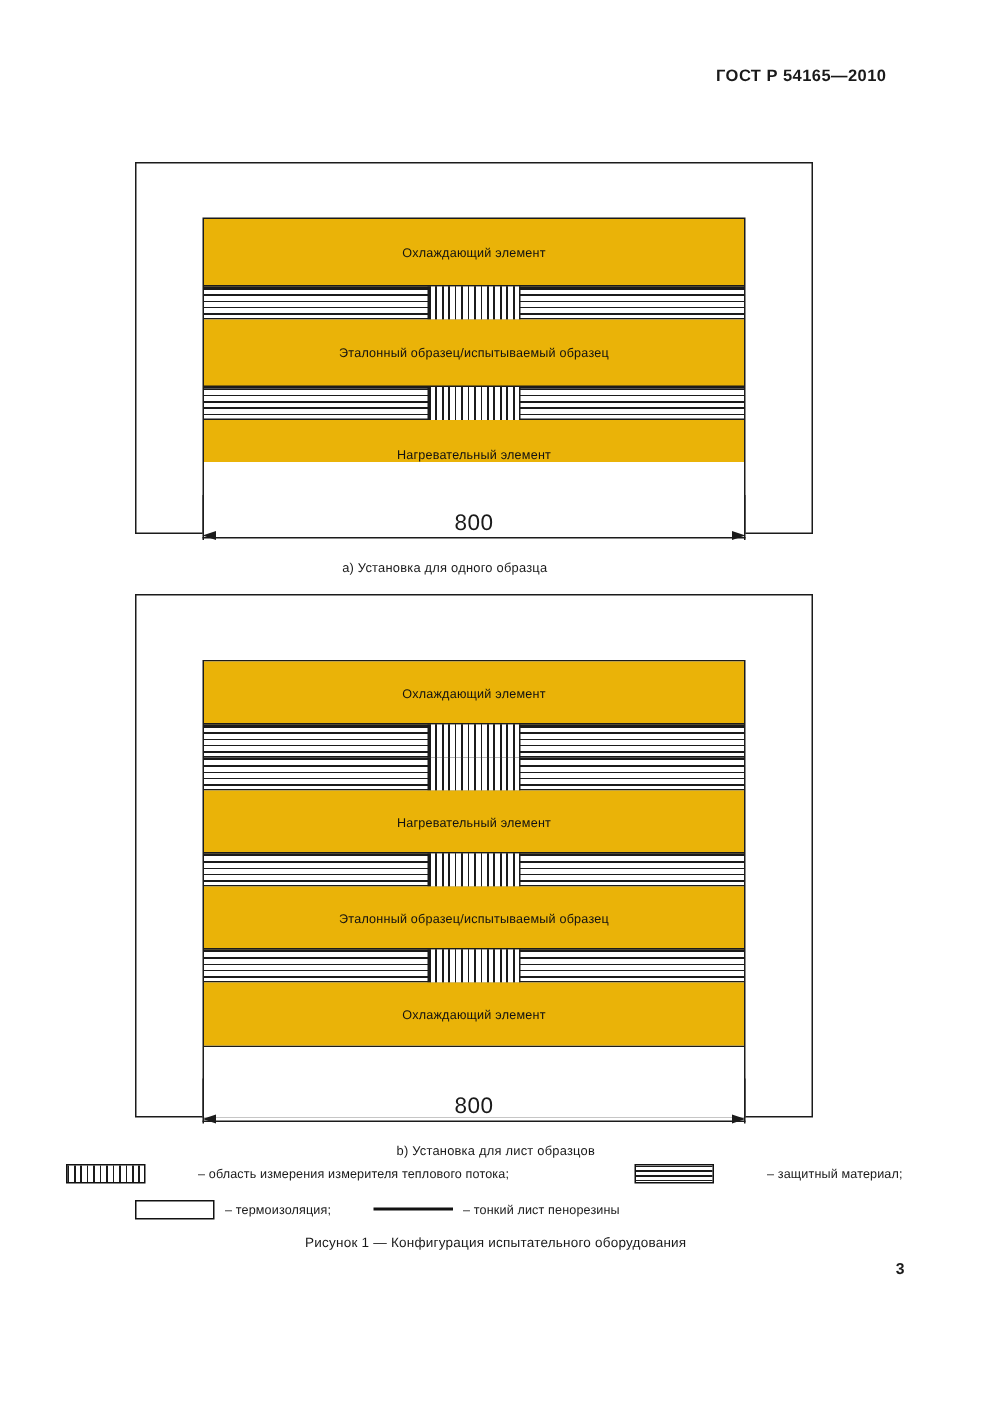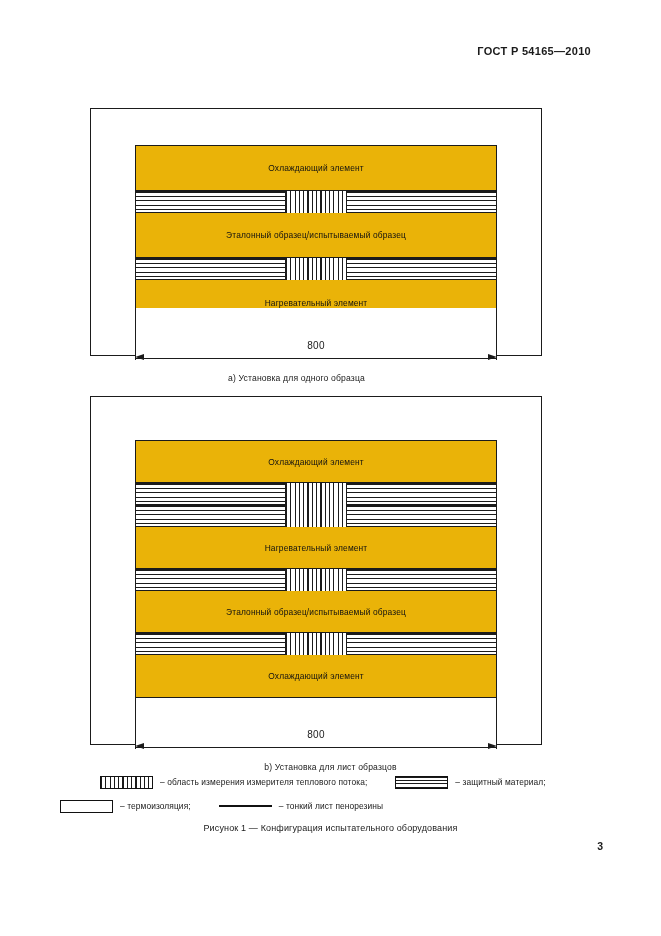--- a/index.html
+++ b/index.html
@@ -144,21 +144,21 @@
   }
   .dim .arrow.right {
     right: 0;
     border-left: 9px solid #1b1b1b;
   }
   .dim .dim-text {
     position: absolute;
     left: 0; right: 0;
     top: 0;
     text-align: center;
-    font-size: 10px;
+    font-size: 15px;
     letter-spacing: .3px;
   }
 
   
   .subcaption {
     position: absolute;
     text-align: center;
     font-size: 8.6px;
     letter-spacing: .15px;
     white-space: nowrap;
@@ -171,22 +171,22 @@
     width: 661px;
   }
   .legend-row {
     display: flex;
     align-items: center;
     justify-content: flex-start;
     font-size: 8.4px;
     letter-spacing: .1px;
     height: 18px;
   }
-  .legend-row.row1 { padding-left: 100px; }
-  .legend-row.row2 { padding-left: 60px; }
+  .legend-row.row1 { padding-left: 44px; gap: 28px; }
+  .legend-row.row2 { padding-left: 90px; }
 
   .sw {
     box-sizing: border-box;
     border: 1.4px solid #111;
     width: 53px;
     height: 13px;
     flex: none;
   }
   .sw-vert {
     background:

